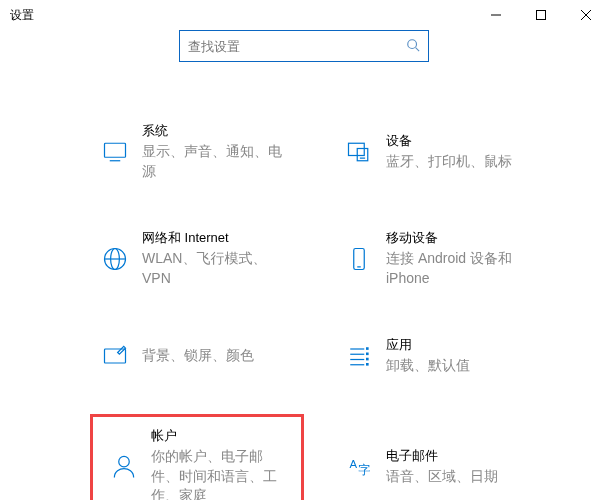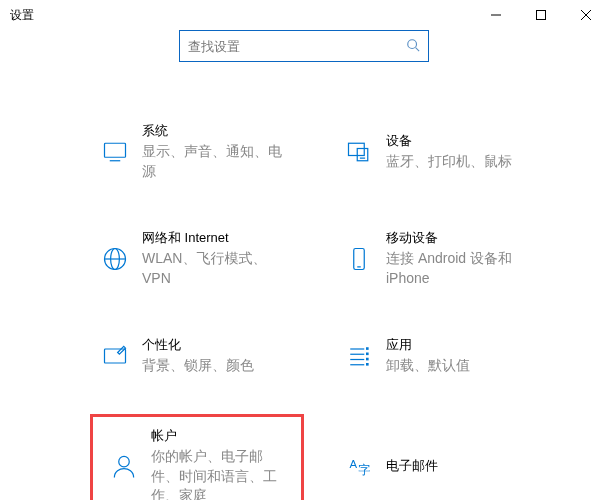--- a/index.html
+++ b/index.html
@@ -180,21 +180,20 @@
   </div>
 
   <div class="tile">
     <div class="tile-icon">
       <svg viewBox="0 0 32 32">
           <rect x="4" y="8" width="24" height="16" rx="1"></rect>
           <path d="M19 12 L26 5 L28 7 L21 14 Z"></path>
         </svg>
     </div>
     <div class="tile-text">
-      <div class="tile-title">个性化</div>
       <div class="tile-desc">背景、锁屏、颜色</div>
     </div>
   </div>
 
   <div class="tile">
     <div class="tile-icon">
       <svg viewBox="0 0 32 32">
           <line x1="6" y1="8" x2="22" y2="8"></line>
           <line x1="6" y1="14" x2="22" y2="14"></line>
           <line x1="6" y1="20" x2="22" y2="20"></line>
@@ -226,20 +225,21 @@
 
   <div class="tile">
     <div class="tile-icon">
       <svg viewBox="0 0 32 32">
           <text x="5" y="18" font-size="13" fill="#0078d4" stroke="none" font-family="sans-serif">A</text>
           <text x="15" y="25" font-size="14" fill="#0078d4" stroke="none" font-family="sans-serif">字</text>
         </svg>
     </div>
     <div class="tile-text">
       <div class="tile-title">电子邮件</div>
+      <div class="tile-desc">语音、区域、日期</div>
     </div>
   </div>
 
   <div class="tile">
     <div class="tile-icon">
       <svg viewBox="0 0 32 32">
           <path d="M8 12 L24 12 C27 12 29 16 29 20 C29 23 27 24 25 23 L22 20 L10 20 L7 23 C5 24 3 23 3 20 C3 16 5 12 8 12 Z"></path>
           <circle cx="21" cy="15" r="1" fill="#0078d4" stroke="none"></circle>
           <circle cx="24" cy="17" r="1" fill="#0078d4" stroke="none"></circle>
           <line x1="9" y1="16" x2="13" y2="16"></line>

